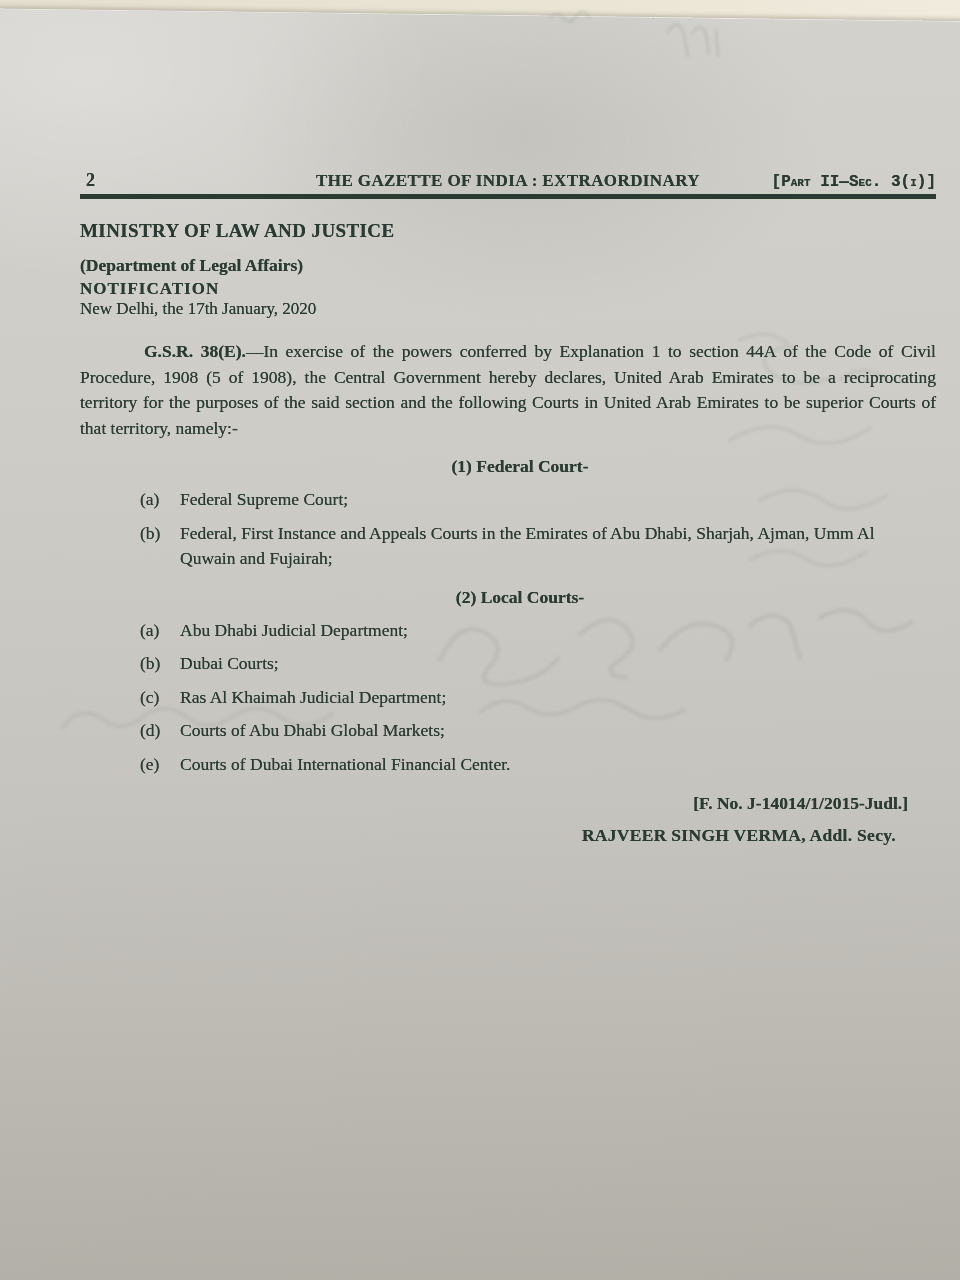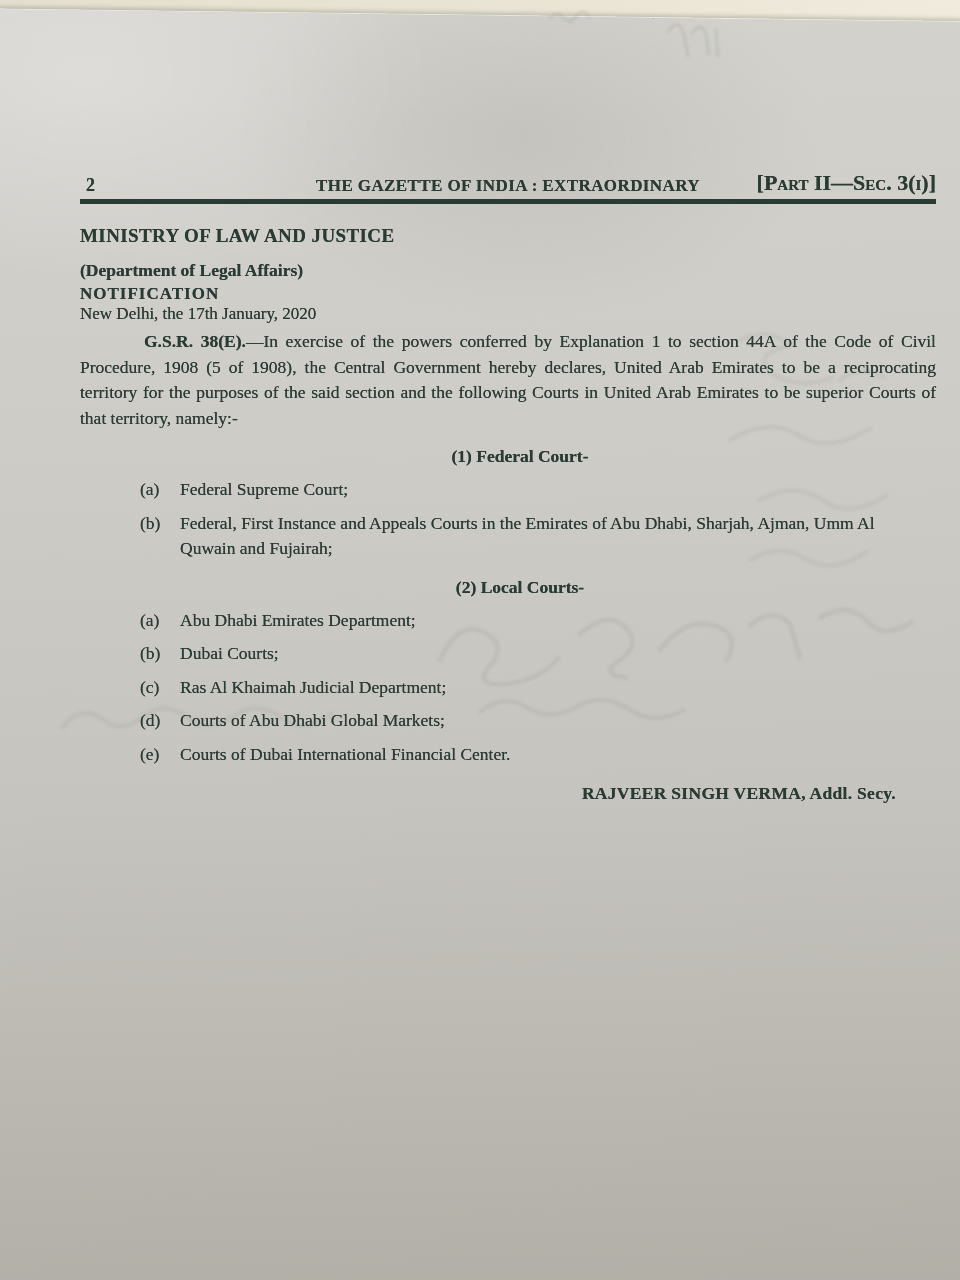--- a/index.html
+++ b/index.html
@@ -51,21 +51,21 @@
   }
   .running-head {
     display: grid;
     grid-template-columns: 1fr auto 1fr;
     align-items: end;
     font-weight: bold;
     font-size: 17px;
   }
   .running-head .page-no { justify-self: start; font-size: 18px; padding-left: 6px; }
   .running-head .head-title { justify-self: center; letter-spacing: 0.4px; }
-  .running-head .part-ref { justify-self: end; font-variant: small-caps; font-size: 22px; }
+  .running-head .part-ref { justify-self: end; font-variant: small-caps; font-size: 16px; font-family: Liberation Mono, monospace; }
   .double-rule {
     margin-top: 3px;
     height: 3px;
     border-top: 2px solid var(--ink);
     border-bottom: 3px solid var(--ink);
   }
   .center-block { text-align: left; }
   .ministry {
     margin-top: 21px;
     font-weight: bold;
@@ -80,21 +80,21 @@
   .doc-type {
     margin-top: 3px;
     font-weight: bold;
     font-size: 17px;
     letter-spacing: 1px;
   }
   .dateline {
     font-size: 17px;
   }
   .gsr-para {
-    margin: 5px 0 0 0;
+    margin: 20px 0 0 0;
     font-size: 17.5px;
     line-height: 25.5px;
     text-align: justify;
     text-indent: 64px;
   }
   .gsr-num { font-weight: bold; }
   .section-heading {
     margin-top: 13px;
     padding-left: 24px;
     font-weight: bold;
@@ -177,36 +177,37 @@
     <span class="item-text">Federal, First Instance and Appeals Courts in the Emirates of Abu Dhabi, Sharjah, Ajman, Umm Al Quwain and Fujairah;</span>
   </div>
 
   <div class="section-heading">
     <span>(2)</span>
     <span>Local Courts-</span>
   </div>
 
   <div class="court-item">
     <span class="item-label">(a)</span>
-    <span class="item-text">Abu Dhabi Emirates Department;</span>
+    <span class="item-text">Abu Dhabi Judicial Department;</span>
   </div>
   <div class="court-item">
     <span class="item-label">(b)</span>
     <span class="item-text">Dubai Courts;</span>
   </div>
   <div class="court-item">
     <span class="item-label">(c)</span>
     <span class="item-text">Ras Al Khaimah Judicial Department;</span>
   </div>
   <div class="court-item">
     <span class="item-label">(d)</span>
     <span class="item-text">Courts of Abu Dhabi Global Markets;</span>
   </div>
   <div class="court-item">
     <span class="item-label">(e)</span>
     <span class="item-text">Courts of Dubai International Financial Center.</span>
   </div>
 
   <div class="signoff">
+    <div class="file-number">[F. No. J-14014/1/2015-Judl.]</div>
     <div class="signatory">RAJVEER SINGH VERMA, Addl. Secy.</div>
   </div>
 
 </div>
 
 </body></html>

